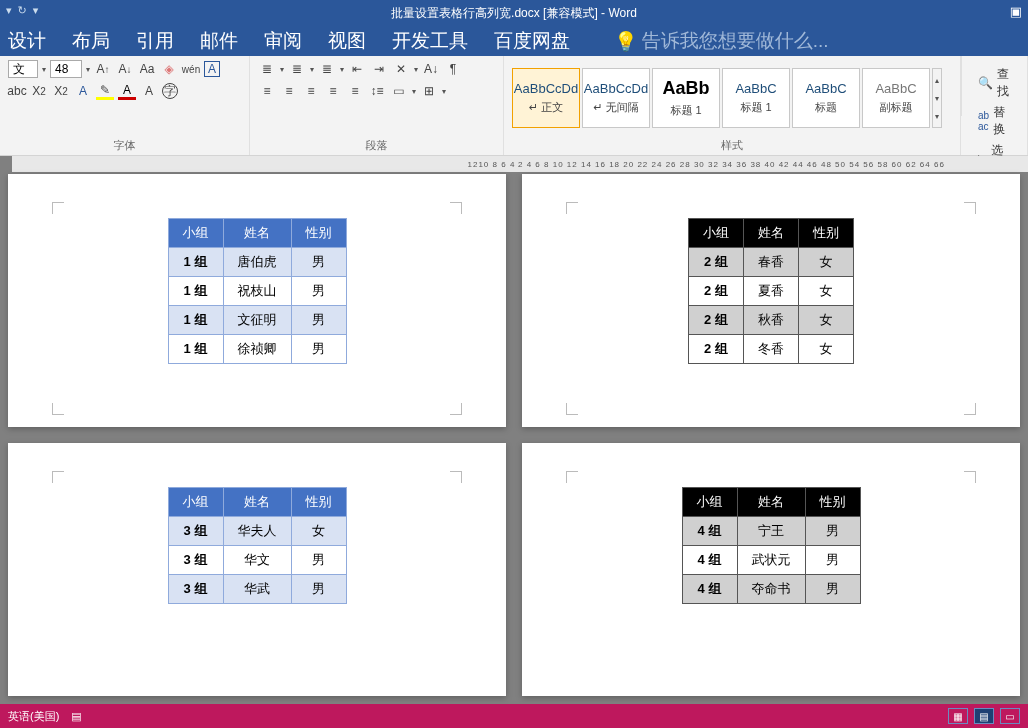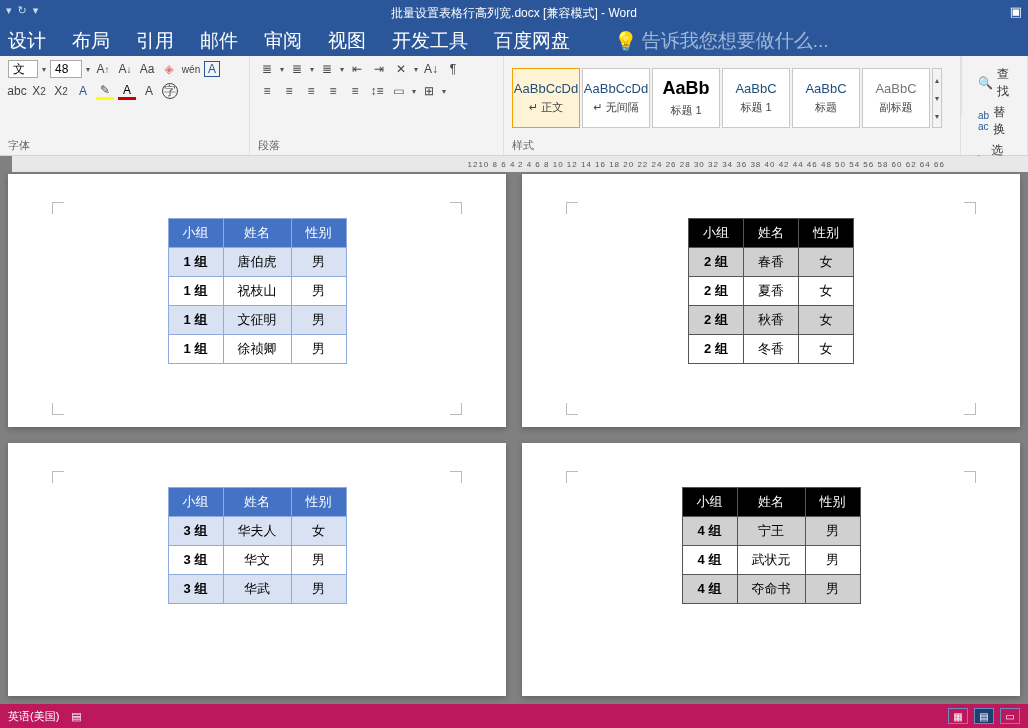--- a/index.html
+++ b/index.html
@@ -13,21 +13,21 @@
 
 
 .tabs { background: #2b579a; height: 30px; display: flex; align-items: center; gap: 26px; padding-left: 8px; color: #fff; font-size: 19px; }
 .tabs span { cursor: default; }
 .tellme { margin-left: 18px; color: #a0b8d8; display: flex; align-items: center; gap: 4px; }
 
 
 .ribbon { background: #f3f3f3; height: 100px; border-bottom: 1px solid #d4d4d4; display: flex; }
 .group { border-right: 1px solid #e0e0e0; padding: 4px 8px 2px; display: flex; flex-direction: column; position: relative; }
 .group-body { flex: 1; display: flex; flex-direction: column; gap: 4px; }
-.group-label { text-align: left; font-size: 11px; color: #666; padding-top: 2px; }
+.group-label { text-align: center; font-size: 11px; color: #666; padding-top: 2px; }
 .row { display: flex; align-items: center; gap: 4px; }
 .btn-icon { width: 18px; height: 18px; display: flex; align-items: center; justify-content: center; font-size: 12px; color: #444; }
 .fontname { border: 1px solid #aaa; background: #fff; font-size: 12px; padding: 1px 4px; width: 30px; }
 .fontsize { border: 1px solid #aaa; background: #fff; font-size: 12px; padding: 1px 4px; width: 32px; }
 .dd { font-size: 8px; color: #555; }
 
 
 .styles-gallery { display: flex; gap: 2px; }
 .style-tile { border: 1px solid #c8c8c8; width: 68px; height: 60px; background: #fff; display: flex; flex-direction: column; align-items: center; justify-content: center; font-size: 11px; }
 .style-tile.sel { border: 1px solid #f2a100; background: #fff3d6; }

